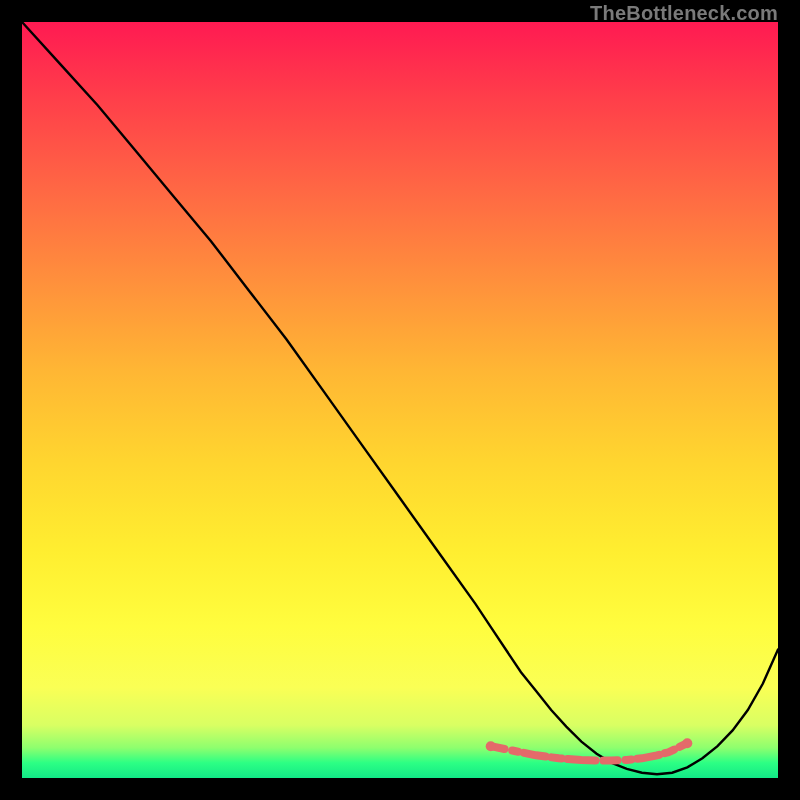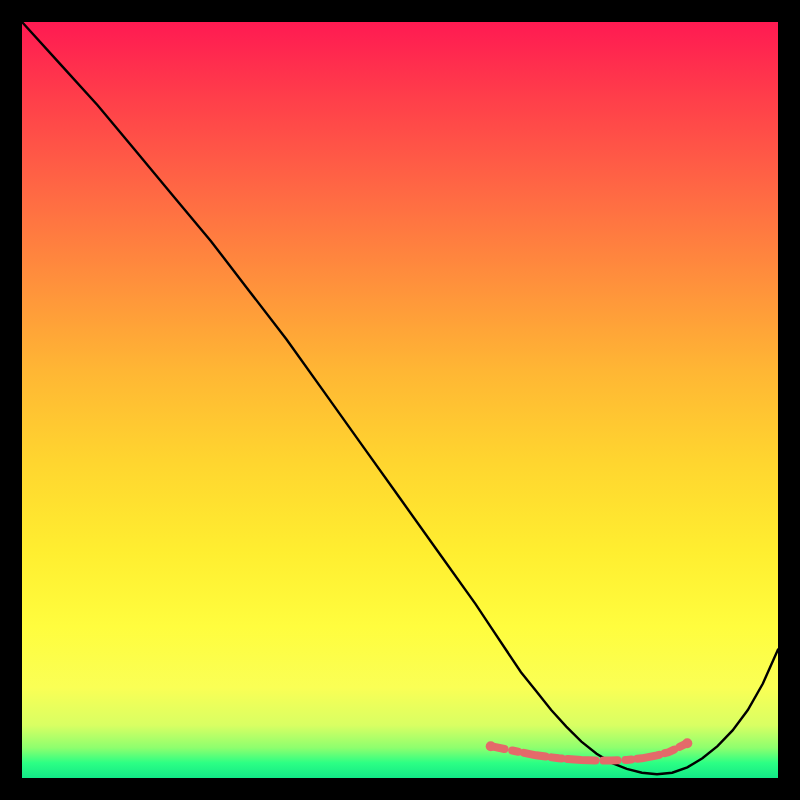--- a/index.html
+++ b/index.html
@@ -54,20 +54,21 @@
     left: 0;
     width: 756px;
     height: 756px;
     overflow: visible;
   }
 </style>
 </head>
 <body>
 
 <div class="frame">
+  <div class="watermark">TheBottleneck.com</div>
   <div class="plot-area">
     <svg class="curve" viewBox="0 0 756 756" preserveAspectRatio="none">
       <g id="curve-group">
           <path d="M0.0 0.0 L37.8 41.6 L75.6 83.2 L113.4 128.5 L151.2 173.9 L189.0 219.2 L226.8 268.4 L264.6 317.5 L302.4 370.4 L340.2 423.4 L378.0 476.3 L415.8 529.2 L453.6 582.1 L468.7 604.8 L483.8 627.5 L499.0 650.2 L514.1 669.1 L529.2 688.0 L544.3 704.6 L559.4 719.7 L574.6 731.8 L589.7 740.9 L604.8 746.9 L619.9 750.7 L635.0 752.2 L650.2 750.7 L665.3 745.4 L680.4 736.3 L695.5 724.2 L710.6 708.4 L725.8 688.0 L740.9 661.5 L756.0 627.5" fill="none" stroke="#000000" stroke-width="2.4" stroke-linecap="round"></path>
         </g>
       <g id="marker-group">
           <path d="M468.7 724.2 L499.0 730.3 L514.1 733.3 L536.8 736.3 L559.4 737.9 L574.6 738.6 L589.7 738.6 L604.8 737.9 L619.9 736.3 L635.0 733.3 L646.4 730.3 L665.3 721.2" fill="none" stroke="#e46a6a" stroke-width="8" stroke-linecap="round" stroke-dasharray="14 8 6 6 22 6 10 6 28 8"></path>
           <circle cx="468.7" cy="724.2" r="5" fill="#e46a6a"></circle>
           <circle cx="665.3" cy="721.2" r="5" fill="#e46a6a"></circle>
         </g>

